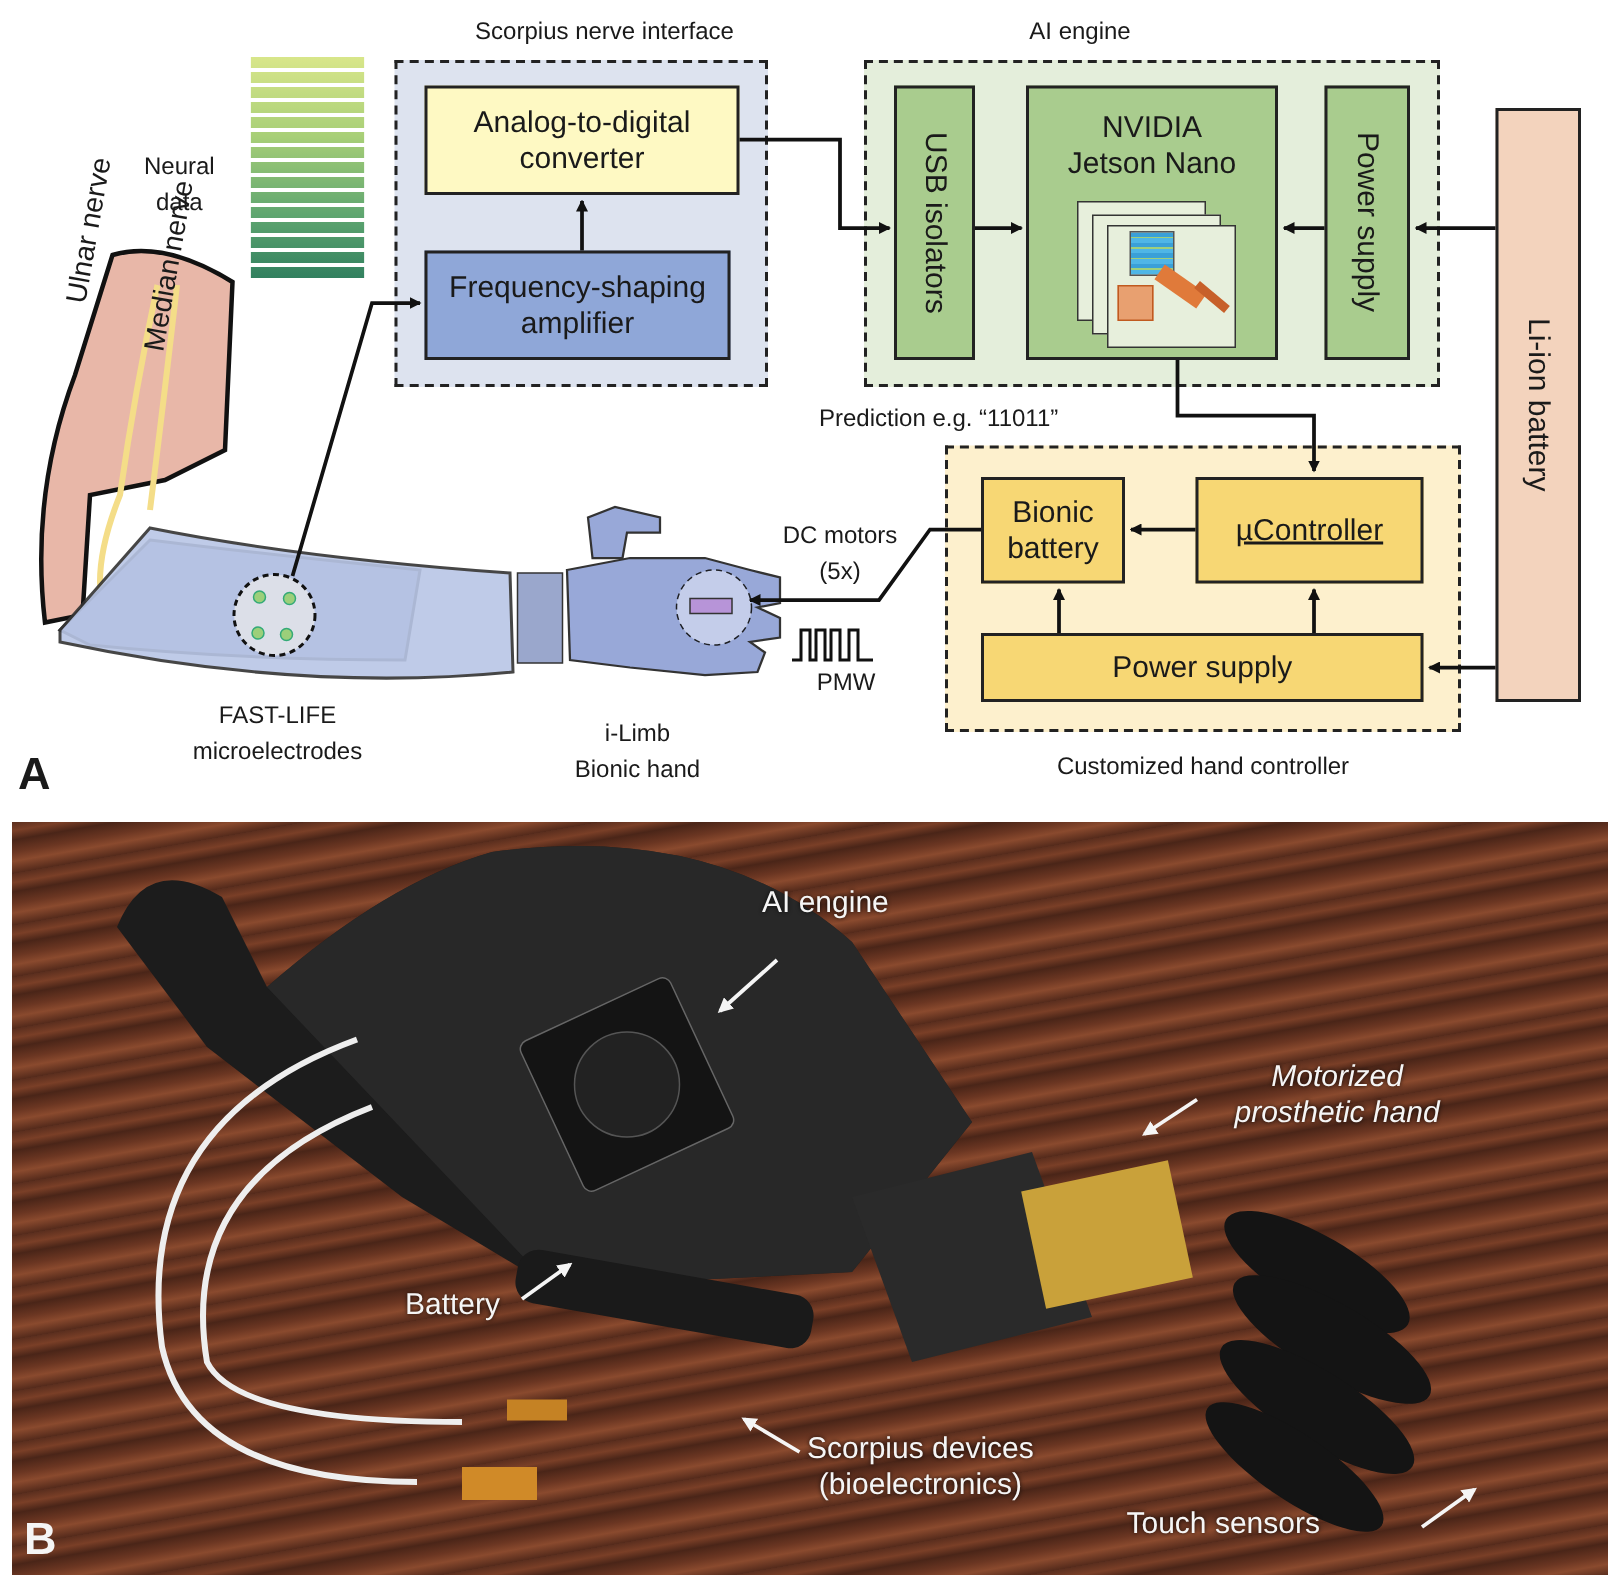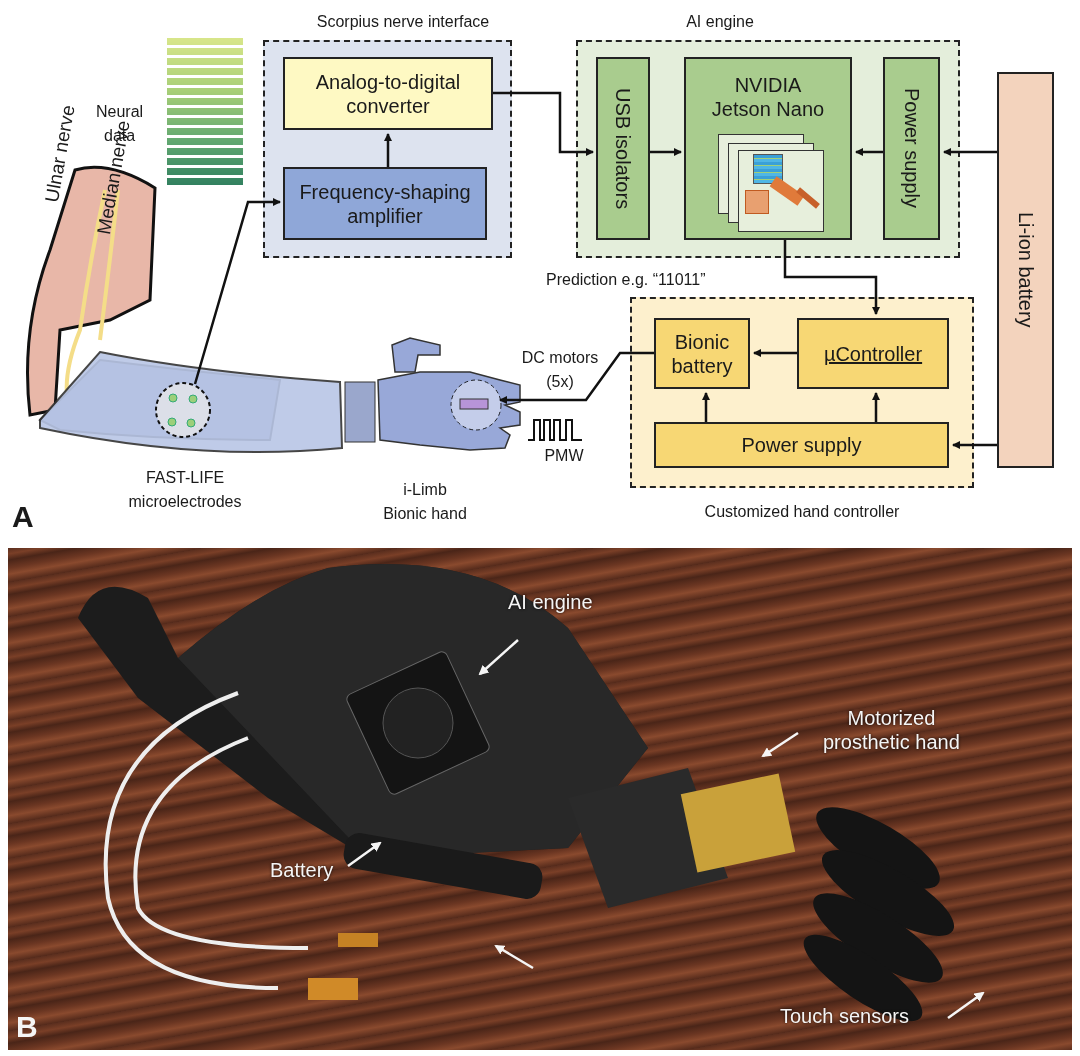--- a/index.html
+++ b/index.html
@@ -168,26 +168,30 @@
     </g>
     <path d="M230 145 Q80 200 100 350 Q120 440 270 440" stroke="#eee" stroke-width="4" fill="none"></path>
     <path d="M240 190 Q110 240 130 360 Q150 400 300 400" stroke="#eee" stroke-width="4" fill="none"></path>
     <rect x="300" y="430" width="50" height="22" fill="#d08a28"></rect>
     <rect x="330" y="385" width="40" height="14" fill="#c58224"></rect>
   </svg>
 
   <div class="photo-label" style="left:500px;top:42px;">
     <div>AI engine</div>
   </div>
-  <div class="photo-label" style="left:815px;top:158px;">
+  <div class="photo-label" style="left:815px;top:158px;font-style:italic;">
     <div>Motorized</div>
     <div>prosthetic hand</div>
   </div>
   <div class="photo-label" style="left:262px;top:310px;">Battery</div>
-  <div class="photo-label" style="left:772px;top:456px;">Touch sensors</div>
+  <div class="photo-label" style="left:530px;top:406px;">
+    <div>Scorpius devices</div>
+    <div>(bioelectronics)</div>
+  </div>
+  <div class="photo-label" style="left:743px;top:456px;">Touch sensors</div>
 
   <svg width="1064" height="502" style="position:absolute;left:0;top:0;">
     <defs>
       <marker id="wh" markerWidth="10" markerHeight="10" refX="8" refY="5" orient="auto" markerUnits="userSpaceOnUse">
         <path d="M0 0 L10 5 L0 10 Z" fill="#f5f5f5"></path>
       </marker>
     </defs>
     <g stroke="#f5f5f5" stroke-width="2.5" fill="none">
       <line x1="510" y1="92" x2="472" y2="126" marker-end="url(#wh)"></line>
       <line x1="790" y1="185" x2="755" y2="208" marker-end="url(#wh)"></line>

